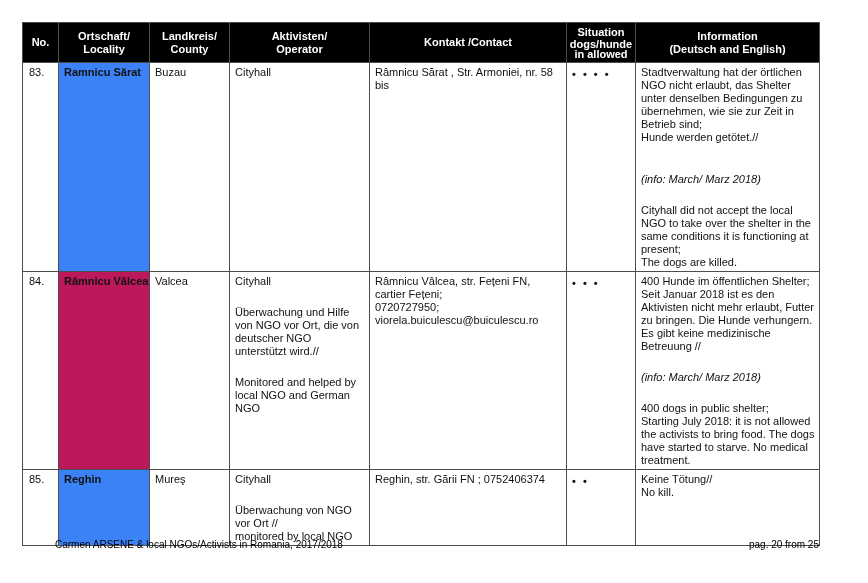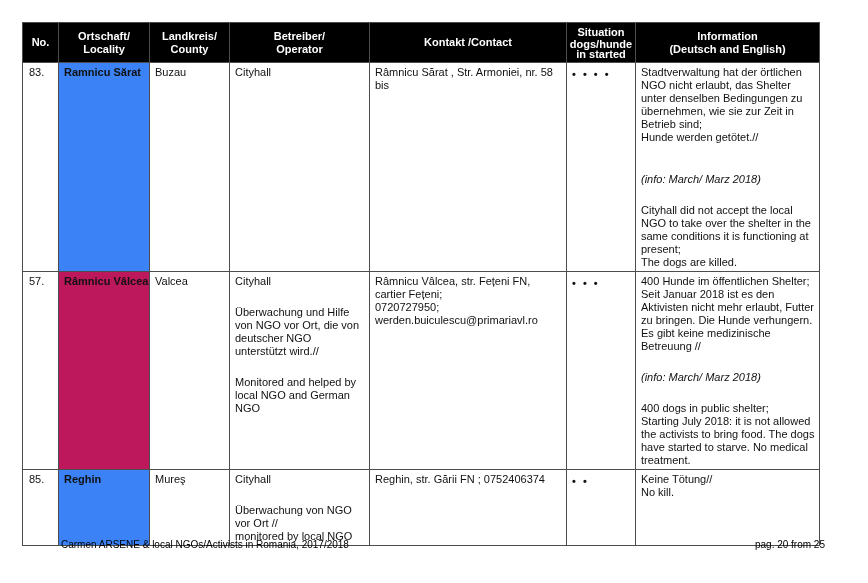--- a/index.html
+++ b/index.html
@@ -41,21 +41,21 @@
   td.gray  { background: #be185d; font-weight: bold; white-space: nowrap; overflow: hidden; }
   td.sit { font-weight: bold; letter-spacing: 2px; padding-top: 5px; }
   .p { margin: 0; }
   .gap-md { margin-top: 18px; }
   .gap-lg { margin-top: 29px; }
   .italic { font-style: italic; }
   tr.r83 { height: 206px; }
   tr.r84 { height: 190px; }
   tr.r85 { height: 66px; }
   .footer {
-    position: absolute; left: 28px; top: 539px; width: 797px;
+    position: absolute; left: 22px; top: 539px; width: 797px;
     display: flex; justify-content: space-between;
     font-size: 10px; line-height: 12px; color: #000;
   }
   .footer .fl { margin-left: 33px; }
 </style>
 </head>
 <body>
 
 <table class="tbl">
   <colgroup>
@@ -74,30 +74,30 @@
       </th>
       <th>
         <div>Ortschaft/</div>
         <div>Locality</div>
       </th>
       <th>
         <div>Landkreis/</div>
         <div>County</div>
       </th>
       <th>
-        <div>Betreiber/</div>
+        <div>Aktivisten/</div>
         <div>Operator</div>
       </th>
       <th>
         <div>Kontakt /Contact</div>
       </th>
       <th>
         <div>Situation</div>
         <div class="hsub">dogs/hunde</div>
-        <div class="hsub">in started</div>
+        <div class="hsub">in allowed</div>
       </th>
       <th>
         <div>Information</div>
         <div>(Deutsch and English)</div>
       </th>
     </tr>
   </thead>
   <tbody>
 
     <tr class="r83">
@@ -114,32 +114,32 @@
       <td>
         <div class="p">Stadtverwaltung hat der örtlichen NGO nicht erlaubt, das Shelter unter denselben Bedingungen zu übernehmen, wie sie zur Zeit in Betrieb sind;</div>
         <div class="p">Hunde werden getötet.//</div>
         <div class="p italic gap-lg">(info: March/ Marz 2018)</div>
         <div class="p gap-md">Cityhall did not accept the local NGO to take over the shelter in the same conditions it is functioning at present;</div>
         <div class="p">The dogs are killed.</div>
       </td>
     </tr>
 
     <tr class="r84">
-      <td class="no-cell">57.</td>
+      <td class="no-cell">84.</td>
       <td class="gray">Râmnicu Vâlcea</td>
       <td>Valcea</td>
       <td>
         <div class="p">Cityhall</div>
         <div class="p gap-md">Überwachung und Hilfe von NGO vor Ort, die von deutscher NGO unterstützt wird.//</div>
         <div class="p gap-md">Monitored and helped by local NGO and German NGO</div>
       </td>
       <td>
         <div class="p">Râmnicu Vâlcea, str. Fețeni FN, cartier Fețeni;</div>
         <div class="p">0720727950;</div>
-        <div class="p">werden.buiculescu@primariavl.ro</div>
+        <div class="p">viorela.buiculescu@buiculescu.ro</div>
       </td>
       <td class="sit">• • •</td>
       <td>
         <div class="p">400 Hunde im öffentlichen Shelter; Seit Januar 2018 ist es den Aktivisten nicht mehr erlaubt, Futter zu bringen. Die Hunde verhungern. Es gibt keine medizinische Betreuung //</div>
         <div class="p italic gap-md">(info: March/ Marz 2018)</div>
         <div class="p gap-md">400 dogs in public shelter;</div>
         <div class="p">Starting July 2018: it is not allowed the activists to bring food. The dogs have started to starve. No medical treatment.</div>
       </td>
     </tr>
 

